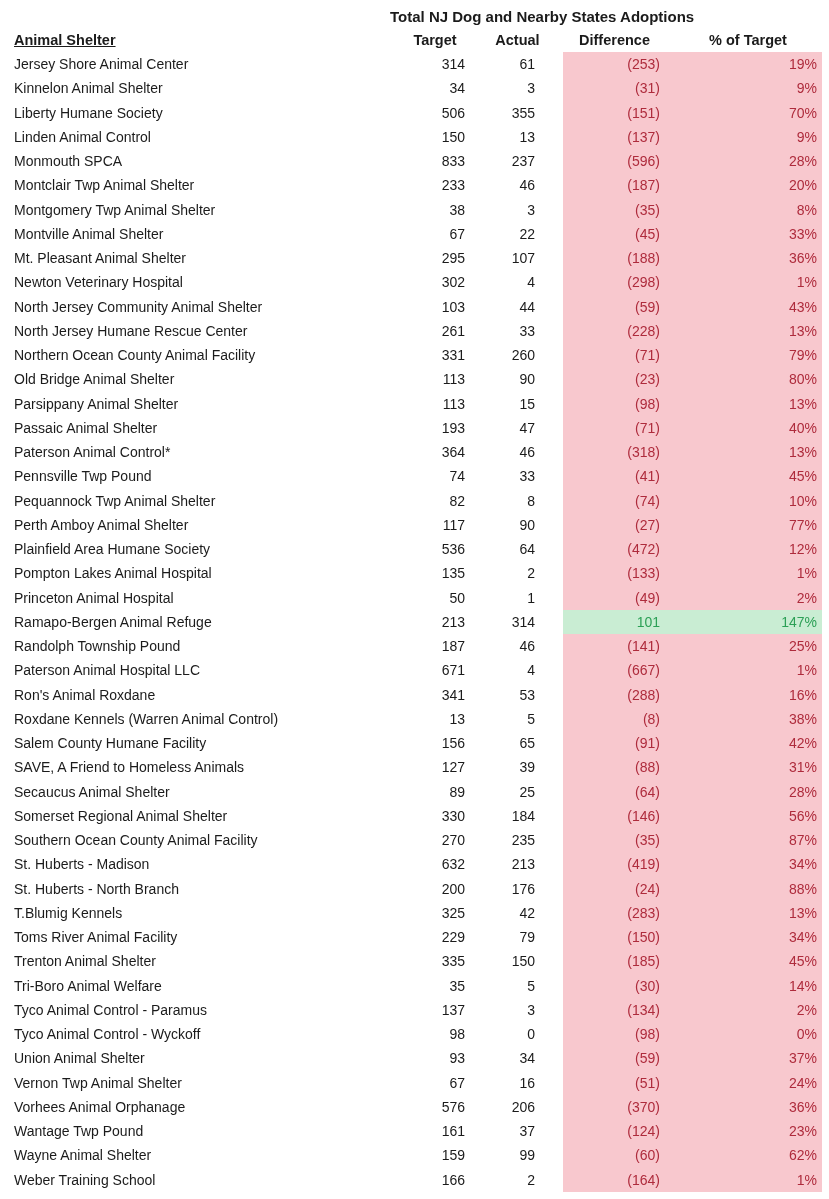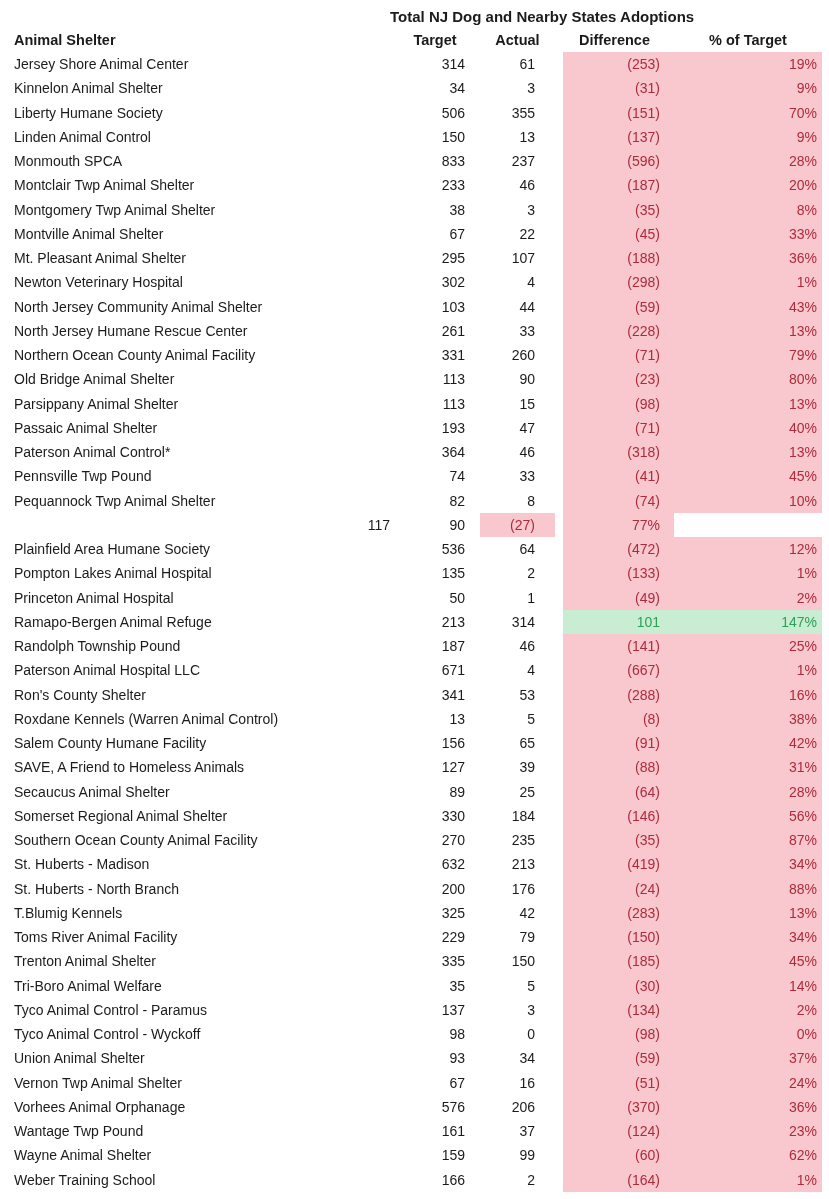--- a/index.html
+++ b/index.html
@@ -17,21 +17,21 @@
   .title-row{height:23px;line-height:23px;}
   .title{
     grid-column:2 / 6;
     text-align:left;
     font-weight:700;
     font-size:15px;
     white-space:nowrap;
   }
   .header-row{height:24px;line-height:24px;font-weight:700;font-size:14.5px;}
   .header-row .cell{text-align:center;white-space:nowrap;}
-  .header-row .cell.name{text-align:left;}
+  .header-row .cell.name{text-align:left;text-decoration:underline;}
   .row{height:24.26px;line-height:24.26px;font-size:14px;}
   .cell{overflow:hidden;white-space:nowrap;}
   .cell.name{text-align:left;}
   .cell.num{text-align:right;font-variant-numeric:tabular-nums;}
   .row .cell:nth-child(2){padding-right:15px;}
   .row .cell:nth-child(3){padding-right:20px;}
   .row .cell:nth-child(4){padding-right:14px;margin-left:8px;}
   .row .cell:nth-child(5){padding-right:5px;}
   .cell.negative{background:var(--neg-fill,#f8c8ce);color:var(--neg-text,#ae2b3c);}
   .cell.positive{background:var(--pos-fill,#c9edd3);color:var(--pos-text,#2ca056);}
@@ -200,20 +200,21 @@
 
   <div class="grid-row row">
     <div class="cell name">Pequannock Twp Animal Shelter</div>
     <div class="cell num">82</div>
     <div class="cell num">8</div>
     <div class="cell num negative">(74)</div>
     <div class="cell num negative">10%</div>
   </div>
 
   <div class="grid-row row">
+    <div class="cell name">Perth Amboy Animal Shelter</div>
     <div class="cell num">117</div>
     <div class="cell num">90</div>
     <div class="cell num negative">(27)</div>
     <div class="cell num negative">77%</div>
   </div>
 
   <div class="grid-row row">
     <div class="cell name">Plainfield Area Humane Society</div>
     <div class="cell num">536</div>
     <div class="cell num">64</div>
@@ -255,21 +256,21 @@
 
   <div class="grid-row row">
     <div class="cell name">Paterson Animal Hospital LLC</div>
     <div class="cell num">671</div>
     <div class="cell num">4</div>
     <div class="cell num negative">(667)</div>
     <div class="cell num negative">1%</div>
   </div>
 
   <div class="grid-row row">
-    <div class="cell name">Ron's County Shelter</div>
+    <div class="cell name">Ron's Animal Roxdane</div>
     <div class="cell num">341</div>
     <div class="cell num">53</div>
     <div class="cell num negative">(288)</div>
     <div class="cell num negative">16%</div>
   </div>
 
   <div class="grid-row row">
     <div class="cell name">Roxdane Kennels (Warren Animal Control)</div>
     <div class="cell num">13</div>
     <div class="cell num">5</div>

